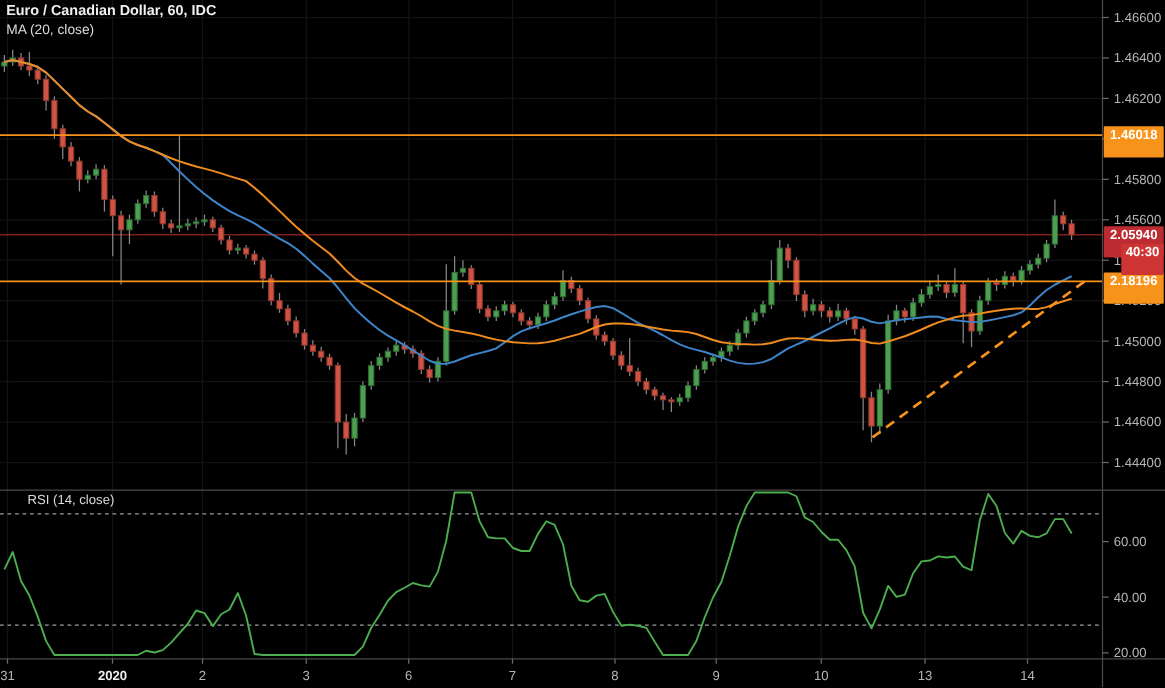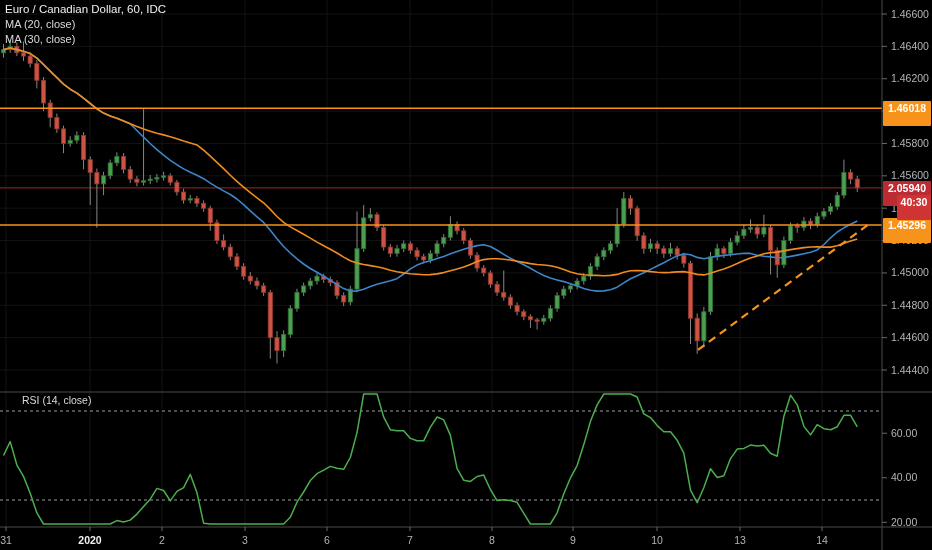--- a/index.html
+++ b/index.html
@@ -1,21 +1,21 @@
 <!DOCTYPE html>
 <html><head>
 <meta charset="utf-8">
 <style>
   html,body{margin:0;padding:0;background:#000;}
   .stage{position:relative;width:932px;height:550px;background:#000;overflow:hidden;
          font-family:"Liberation Sans",sans-serif;}
   #chart-svg{position:absolute;left:0;top:0;}
   svg text{font-family:"Liberation Sans",sans-serif;}
   .legend{position:absolute;left:5px;top:2px;z-index:4;color:#e6e6e6;}
-  .legend-title{font-size:11.5px;font-weight:normal;line-height:15px;color:#f0f0f0;}
+  .legend-title{font-size:11.5px;font-weight:bold;line-height:15px;color:#f0f0f0;}
   .legend-row{font-size:11px;line-height:15px;color:#dadada;}
   .legend.rsi{top:393px;}
   .legend.rsi .legend-row{font-size:10.5px;margin-left:17px;}
   .badge{position:absolute;left:883px;width:48px;height:25px;line-height:14px;z-index:3;
          color:#fff;font-size:10.5px;font-weight:bold;text-align:center;border-radius:1px;}
   #badge-countdown{left:897px;width:34px;}
 </style>
 </head>
 <body>
 
@@ -384,24 +384,23 @@
         <line x1="740" y1="527" x2="740" y2="531" stroke="#6a6a6a" stroke-width="1"></line>
         <text x="740" y="544" fill="#b2b5b9" font-size="10.5" text-anchor="middle" font-weight="normal">13</text>
         <line x1="822" y1="527" x2="822" y2="531" stroke="#6a6a6a" stroke-width="1"></line>
         <text x="822" y="544" fill="#b2b5b9" font-size="10.5" text-anchor="middle" font-weight="normal">14</text>
       </g>
     </svg>
 
   <div class="legend">
     <div class="legend-title">Euro / Canadian Dollar, 60, IDC</div>
     <div class="legend-row">MA (20, close)</div>
-    <div class="legend-row">MA (30, close)</div>
   </div>
 
   <div class="legend rsi">
     <div class="legend-row">RSI (14, close)</div>
   </div>
 
   <div class="badge" id="badge-hline-0" style="top: 101.178px; background: rgb(247, 147, 26);">1.46018</div>
-  <div class="badge" id="badge-hline-1" style="top: 218.011px; background: rgb(247, 147, 26);">1.45296</div>
+  <div class="badge" id="badge-hline-1" style="top: 218.011px; background: rgb(247, 147, 26);">2.18196</div>
   <div class="badge" id="badge-last" style="top: 180.793px; background: rgb(187, 43, 49);">2.05940</div>
   <div class="badge" id="badge-countdown" style="top: 194.793px; background: rgb(207, 52, 52);">40:30</div>
 </div>
 
 </body></html>

